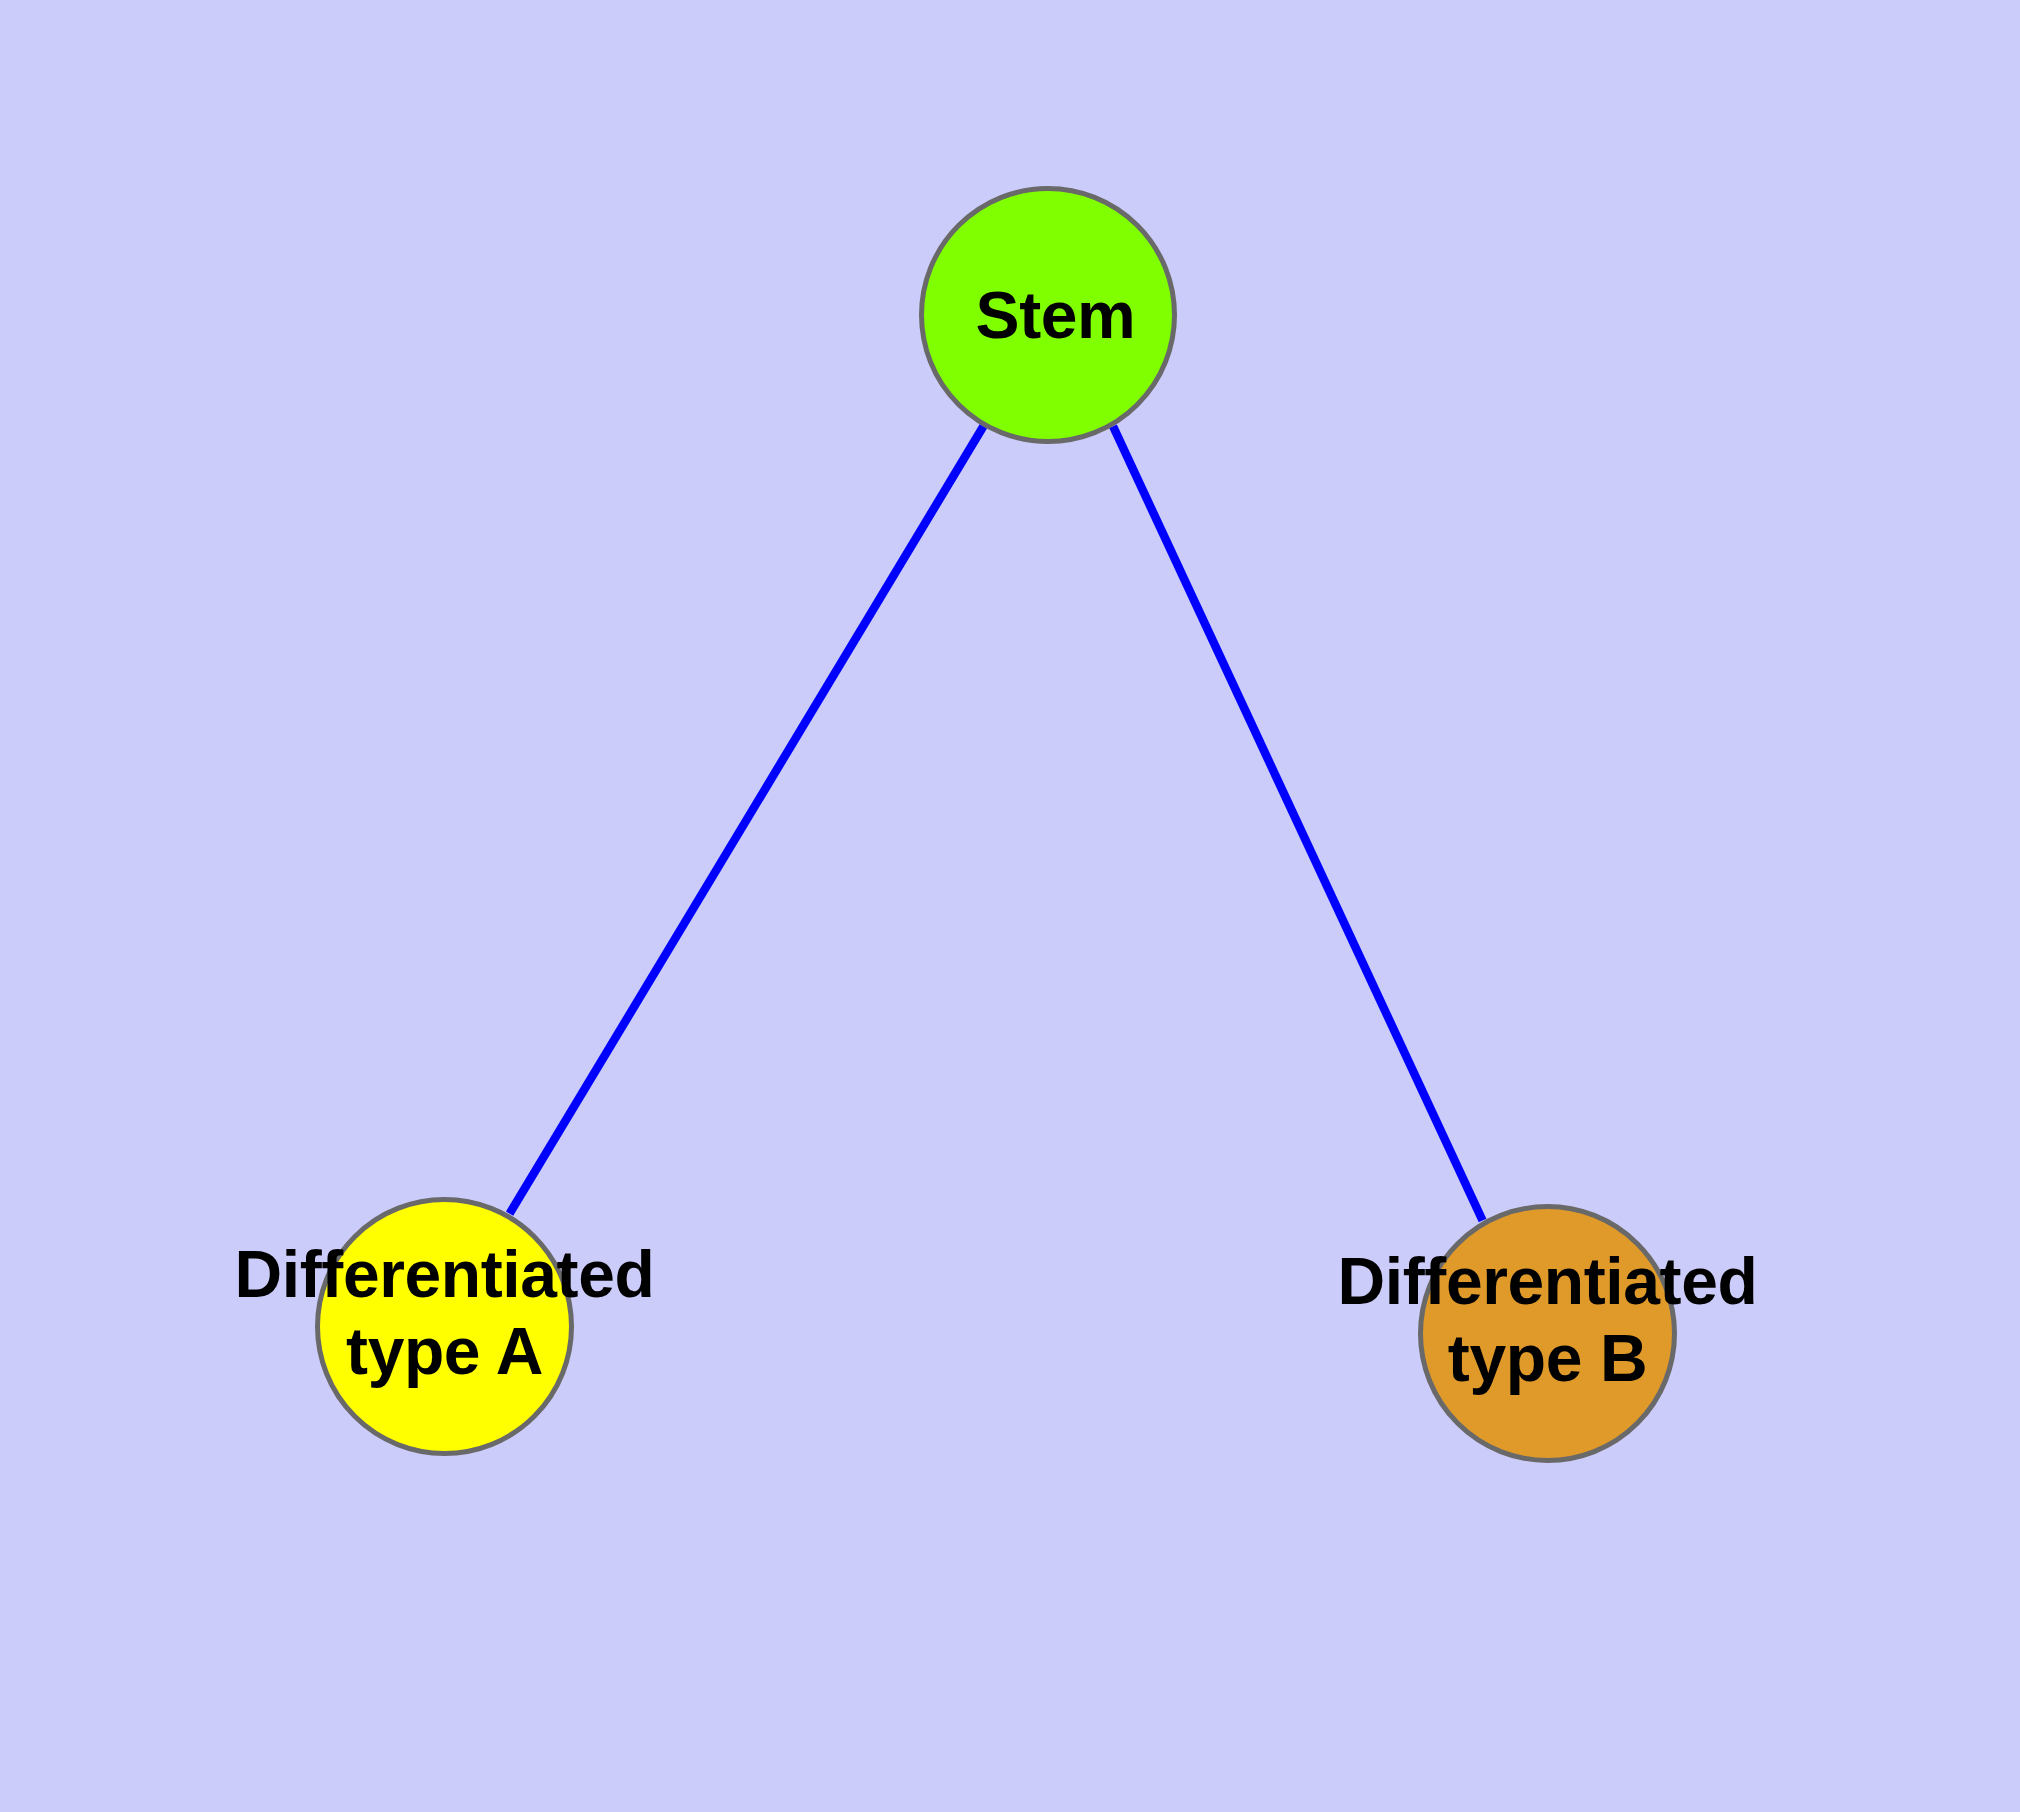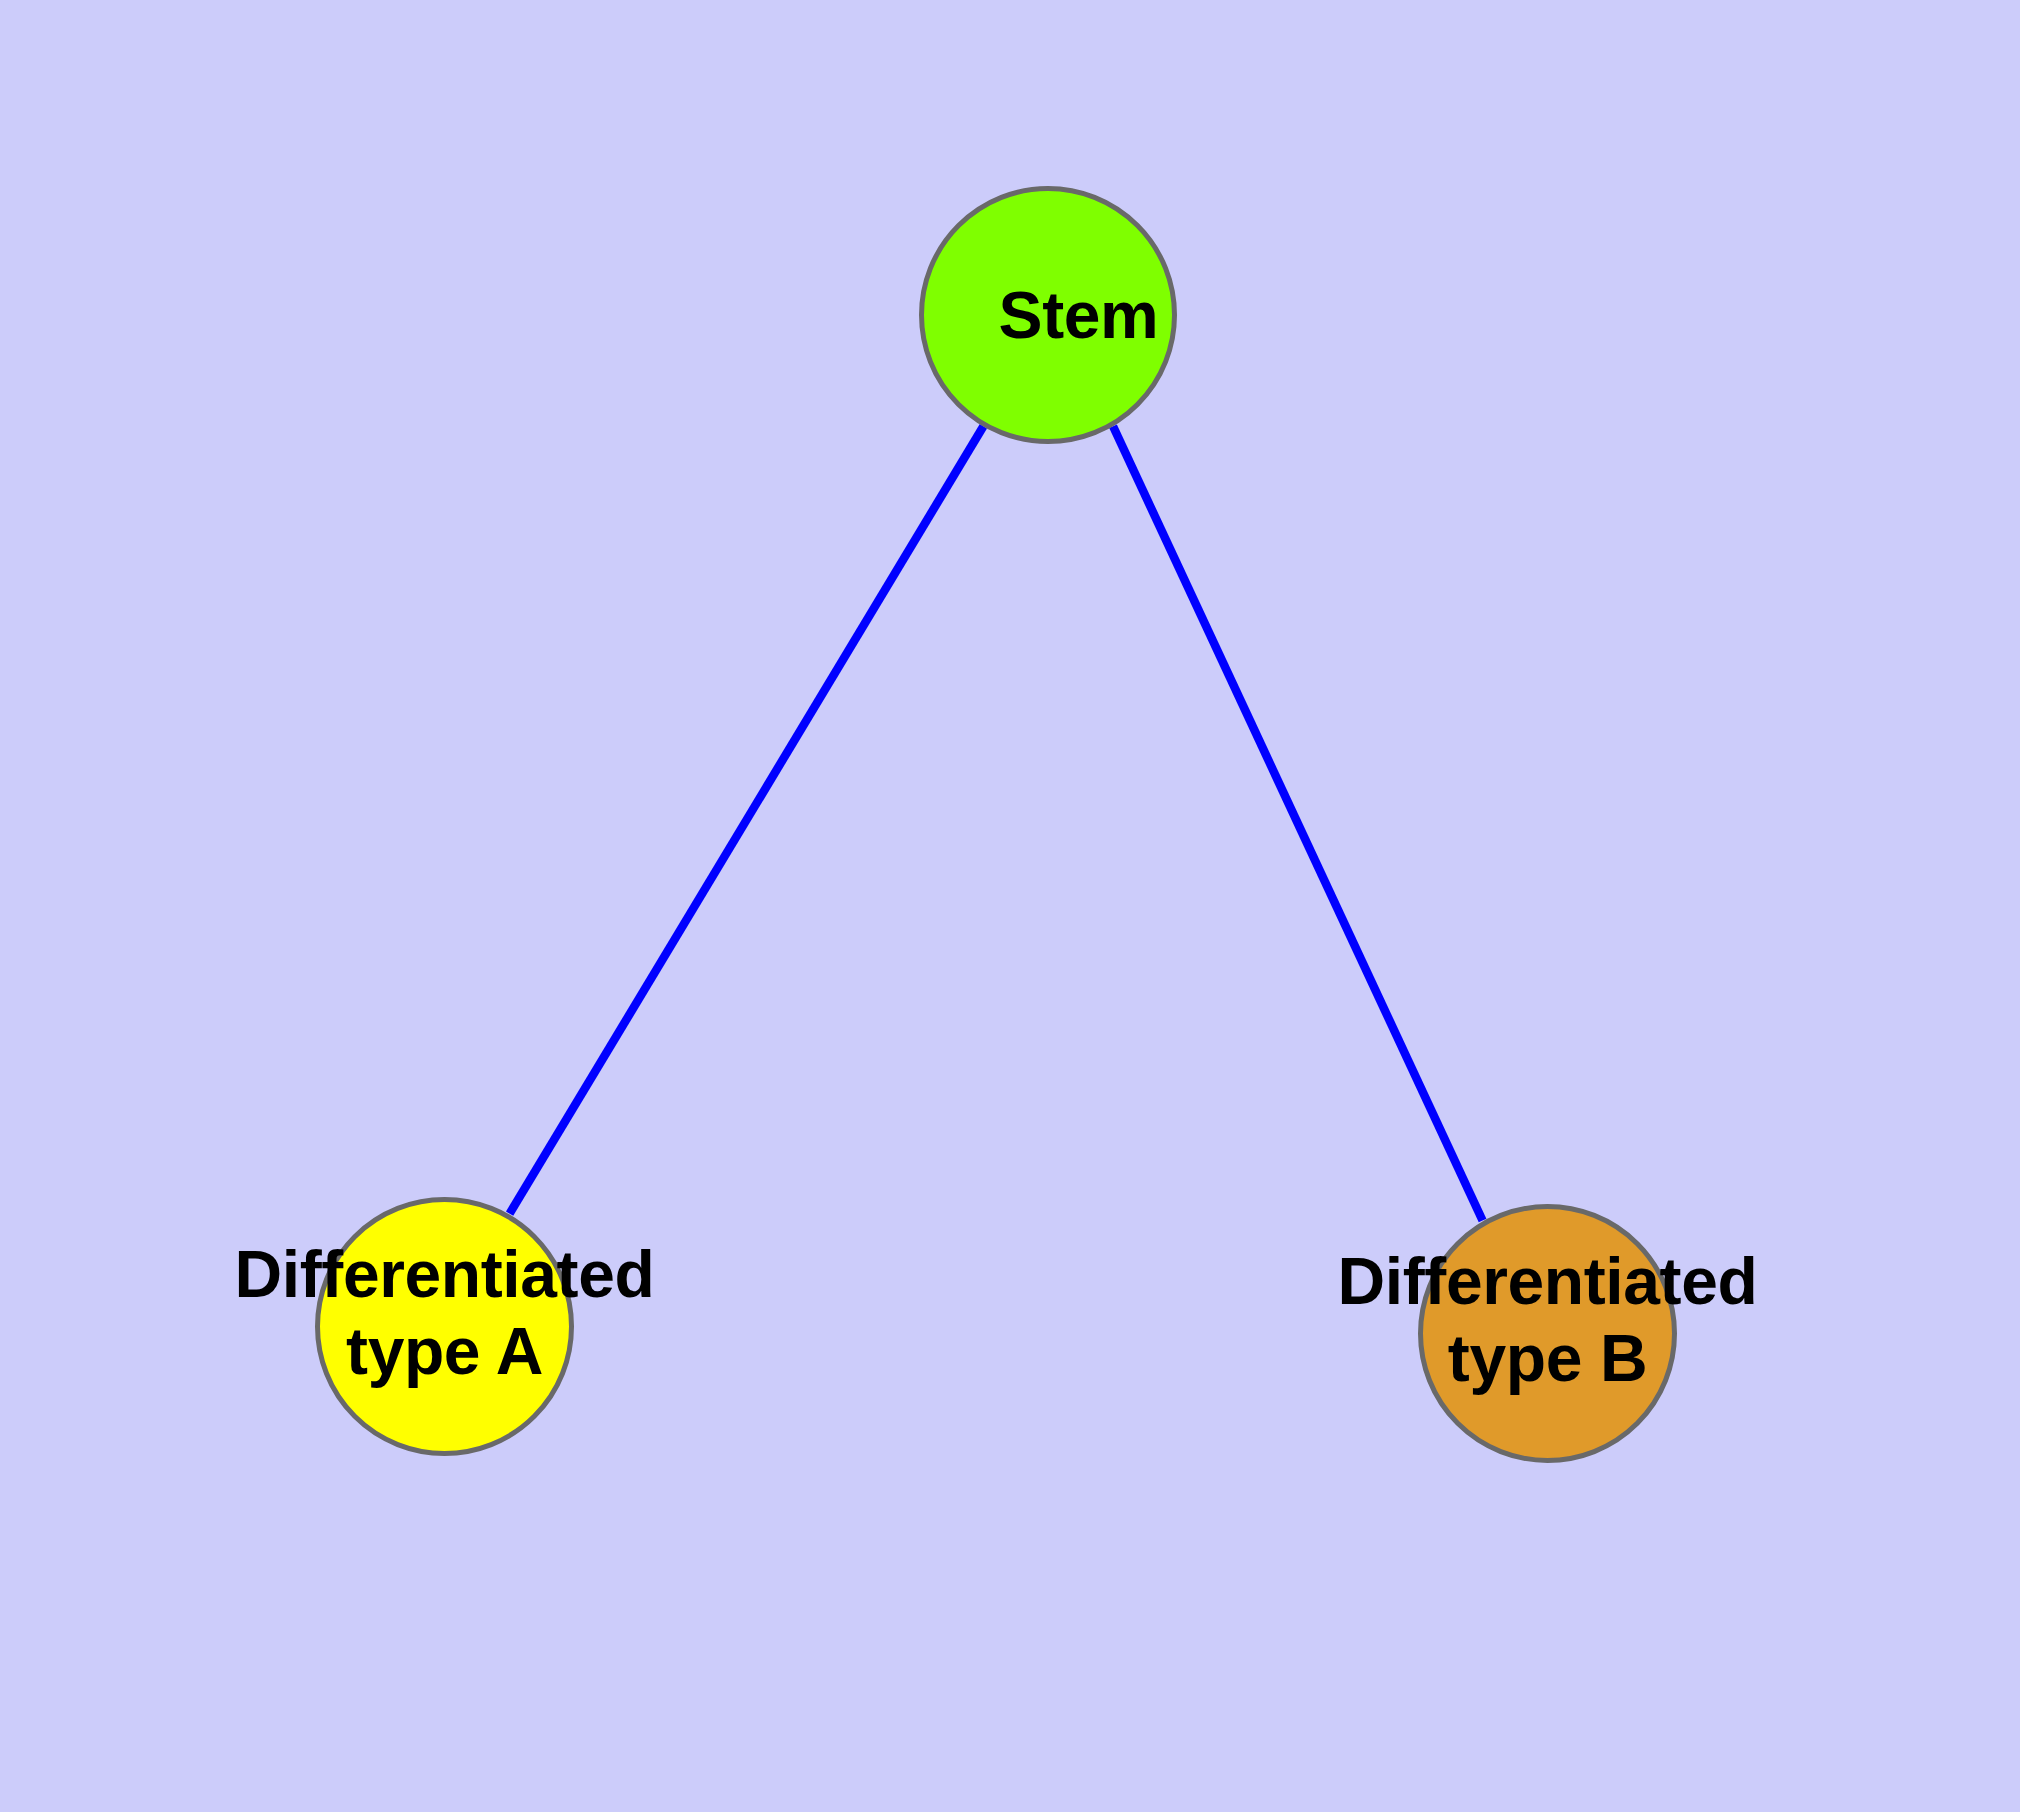--- a/index.html
+++ b/index.html
@@ -50,20 +50,20 @@
 
   <svg id="edge-layer" viewBox="0 0 2384 2138" xmlns="http://www.w3.org/2000/svg">
     <line id="edge-0" stroke="#0000ff" stroke-width="10" stroke-linecap="butt" x1="1160" y1="503" x2="601" y2="1432"></line>
     <line id="edge-1" stroke="#0000ff" stroke-width="10" stroke-linecap="butt" x1="1313" y1="503" x2="1749" y2="1440"></line>
   </svg>
 
   <div class="node" id="node-0" style="left: 919px; top: 186px; width: 258px; height: 258px; background: rgb(127, 255, 0); border-color: rgb(105, 105, 105); border-width: 5.1px;"></div>
   <div class="node" id="node-1" style="left: 315px; top: 1197px; width: 259px; height: 259px; background: rgb(255, 255, 0); border-color: rgb(105, 105, 105); border-width: 5.1px;"></div>
   <div class="node" id="node-2" style="left: 1418px; top: 1204px; width: 259px; height: 259px; background: rgb(224, 154, 42); border-color: rgb(105, 105, 105); border-width: 5.1px;"></div>
 
-  <div class="node-label" id="label-0" style="font-size: 66px; color: rgb(0, 0, 0); width: 1017px; left: 570px; top: 277px;">Stem</div>
+  <div class="node-label" id="label-0" style="font-size: 66px; color: rgb(0, 0, 0); width: 1017px; left: 547px; top: 277px;">Stem</div>
   <div class="node-label" id="label-1" style="font-size: 66px; color: rgb(0, 0, 0); width: 1017px; left: -64px; top: 1236px;">Differentiated
 type A</div>
   <div class="node-label" id="label-2" style="font-size: 66px; color: rgb(0, 0, 0); width: 1017px; left: 1039px; top: 1243px;">Differentiated
 type B</div>
 
 </div>
 
 
 </body></html>

